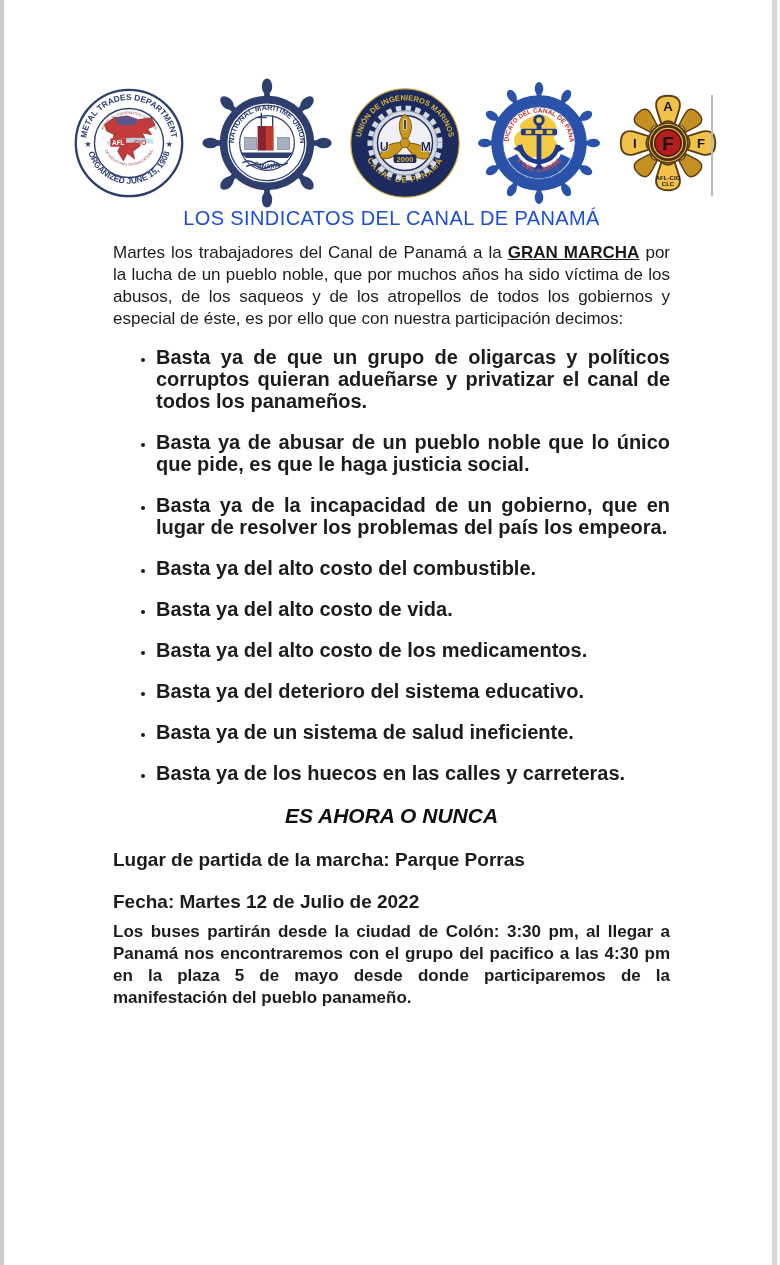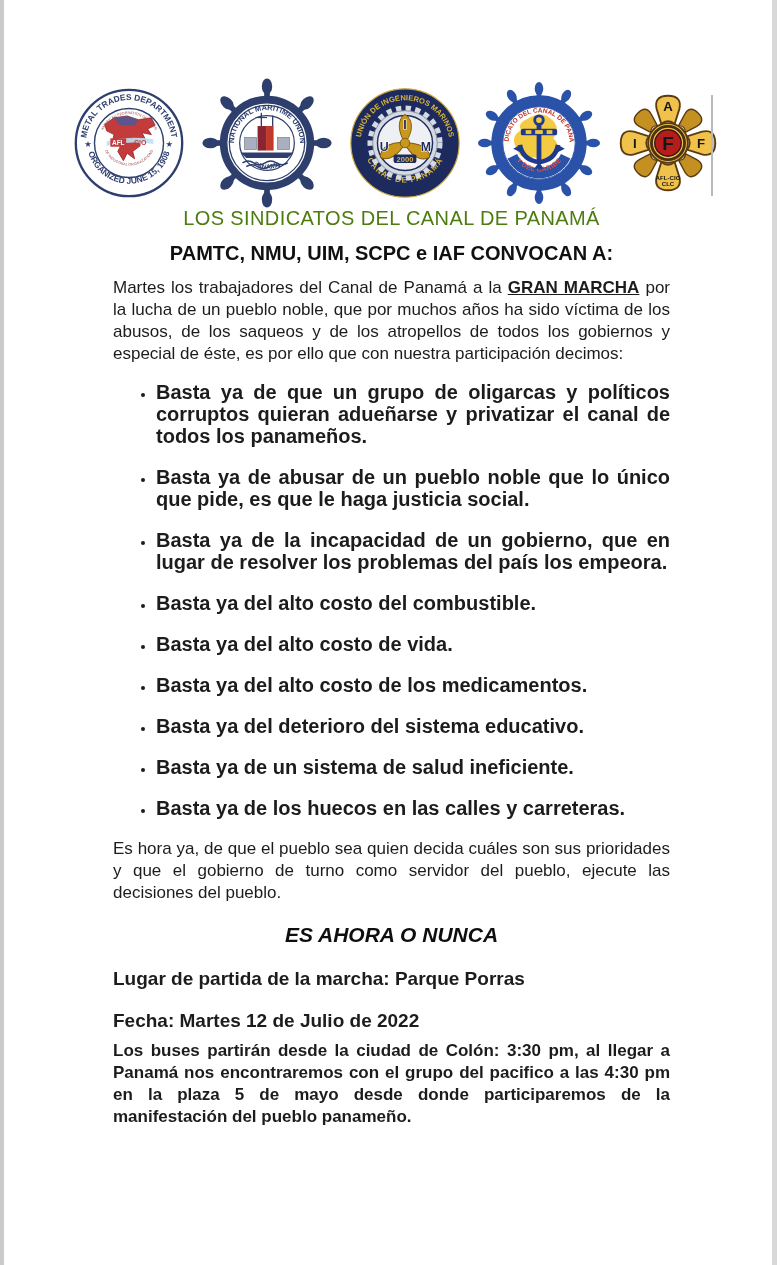--- a/index.html
+++ b/index.html
@@ -16,21 +16,21 @@
   .logo-row {
     padding-top:80px; height:205px; display:flex; align-items:center;
     justify-content:space-between; margin:0 60px 0 72px;
   }
   .logo-row svg { display:block; }
 
   .content { width:557px; margin-left:113px; }
 
   .title {
     text-align:center; font-size:20px; font-weight:400; letter-spacing:.4px;
-    color:#4d7c0f; margin-top:2px;
+    color:#1d4ed8; margin-top:2px;
   }
   .subtitle {
     text-align:center; font-size:20px; font-weight:700; color:#101010; margin-top:12px;
   }
   .intro { margin-top:12px; font-size:17px; line-height:22px; text-align:justify; }
   .intro b { font-weight:700;text-decoration:underline; }
 
   ul.demands { margin-top:16px; padding-left:43px; }
   ul.demands li {
     margin-bottom:19px; font-size:20px; line-height:22px; text-align:justify;font-weight:bold;
@@ -281,37 +281,35 @@
         <text x="90" y="60" font-size="14" text-anchor="middle">F</text>
         <text x="55" y="62.5" font-size="20" text-anchor="middle">F</text>
         <text x="55" y="94" font-size="6.5" text-anchor="middle">AFL-CIO</text>
         <text x="55" y="101" font-size="6.5" text-anchor="middle">CLC</text>
       </g>
     </svg>
   </div>
 
   <div class="content">
     <h1 class="title">LOS SINDICATOS DEL CANAL DE PANAMÁ</h1>
-    <h2 class="subtitle">PAMTC, NMU, UIM, SCPC e IAF CONVOCAN A:</h2>
 
     <p class="intro"><span>Martes los trabajadores del Canal de Panamá a la </span><b>GRAN MARCHA</b><span> por la lucha de un pueblo noble, que por muchos años ha sido víctima de los abusos, de los saqueos y de los atropellos de todos los gobiernos y especial de éste, es por ello que con nuestra participación decimos:</span></p>
 
     <ul class="demands">
       <li>Basta ya de que un grupo de oligarcas y políticos corruptos quieran adueñarse y privatizar el canal de todos los panameños.</li>
       <li>Basta ya de abusar de un pueblo noble que lo único que pide, es que le haga justicia social.</li>
       <li>Basta ya de la incapacidad de un gobierno, que en lugar de resolver los problemas del país los empeora.</li>
       <li>Basta ya del alto costo del combustible.</li>
       <li>Basta ya del alto costo de vida.</li>
       <li>Basta ya del alto costo de los medicamentos.</li>
       <li>Basta ya del deterioro del sistema educativo.</li>
       <li>Basta ya de un sistema de salud ineficiente.</li>
       <li>Basta ya de los huecos en las calles y carreteras.</li>
     </ul>
 
-    <p class="closing">Es hora ya, de que el pueblo sea quien decida cuáles son sus prioridades y que el gobierno de turno como servidor del pueblo, ejecute las decisiones del pueblo.</p>
 
 
     <p class="slogan">ES AHORA O NUNCA</p>
 
     <p class="detail">Lugar de partida de la marcha: Parque Porras</p>
     <p class="detail">Fecha: Martes 12 de Julio de 2022</p>
 
     <p class="buses">Los buses partirán desde la ciudad de Colón: 3:30 pm, al llegar a Panamá nos encontraremos con el grupo del pacifico a las 4:30 pm en la plaza 5 de mayo desde donde participaremos de la manifestación del pueblo panameño.</p>
   </div>
 </div>

